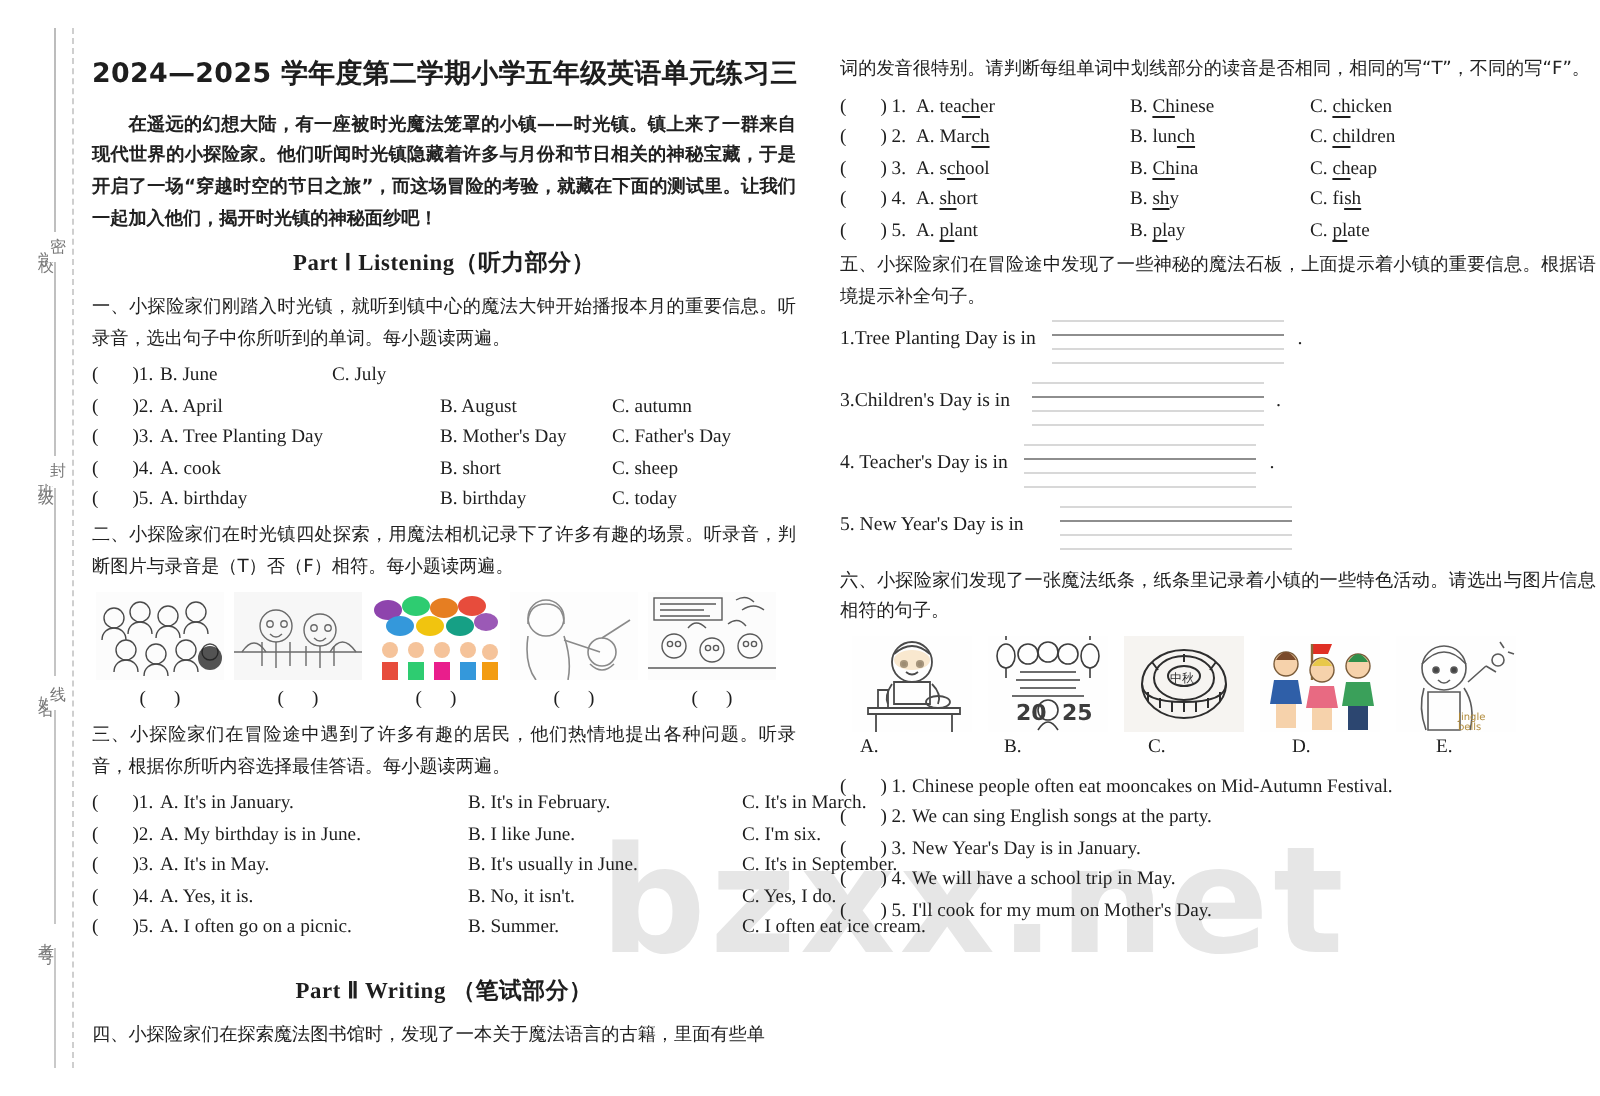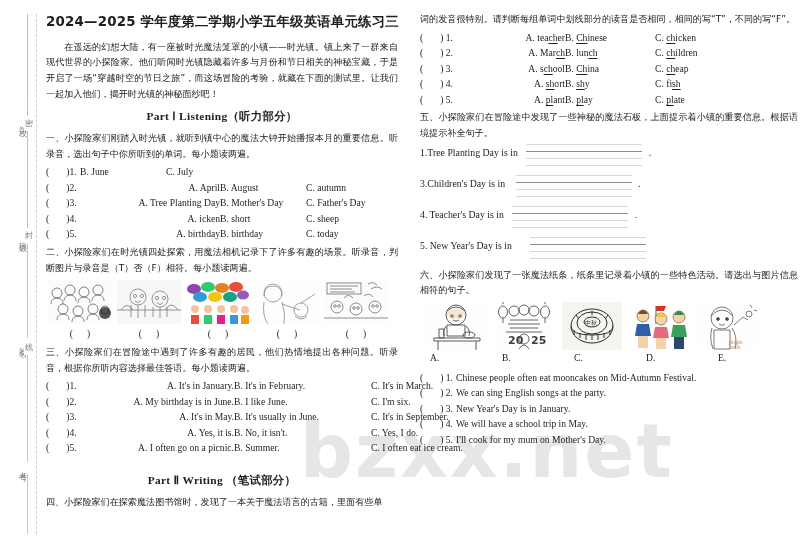--- a/index.html
+++ b/index.html
@@ -68,39 +68,40 @@
   }
   
   .col{
     position:absolute;top:0;
     font-size:9.2px;
     line-height:1.55;
     z-index:2;
   }
   .col-left{left:46px;width:352px;}
   .col-right{left:420px;width:378px;}
-  .pad{padding-top:12px;}
+  .pad{padding-top:28px;}
 
   .paper-title{
     text-align:center;
     font-weight:bold;
     font-size:13.4px;
     letter-spacing:0.2px;
     margin:0 0 7px 0;
     white-space:nowrap;
     font-family:"DejaVu Sans","Liberation Sans",sans-serif;
   }
   .intro{
     text-align:justify;
     text-indent:2em;
     font-size:9.1px;
     line-height:1.72;
     margin:0 0 6px 0;
     font-family:"DejaVu Sans", sans-serif;
     color:#212121;
+    font-weight:bold;
   }
   .part-head{
     text-align:center;
     font-weight:bold;
     font-size:11.4px;
     margin:6px 0 5px 0;
     letter-spacing:0.3px;
   }
   .sec-stem{
     text-align:justify;
@@ -114,21 +115,21 @@
   .q-row{
     display:flex;
     align-items:baseline;
     font-size:9.6px;
     line-height:1.62;
     white-space:nowrap;
     font-family:"Liberation Serif", serif;
   }
   .paren{display:inline-block;width:34px;flex:none;}
   .paren .lp{margin-right:17px;}
-  .optA{display:inline-block;flex:none;text-align:right;}
+  .optA{display:inline-block;flex:none;}
   .optB{display:inline-block;flex:none;}
   .optC{display:inline-block;flex:none;}
 
   
   .s1 .optA{width:140px;}
   .s1 .optB{width:86px;}
   
   .s3 .optA{width:154px;}
   .s3 .optB{width:137px;}
   
@@ -227,21 +228,21 @@
         <span class="optC">C. autumn</span>
       </div>
       <div class="q-row">
         <span class="paren"><span class="lp">(</span>)<span>3.</span></span>
         <span class="optA">A. Tree Planting Day</span>
         <span class="optB">B. Mother's Day</span>
         <span class="optC">C. Father's Day</span>
       </div>
       <div class="q-row">
         <span class="paren"><span class="lp">(</span>)<span>4.</span></span>
-        <span class="optA">A. icken</span>
+        <span class="optA">A. cook</span>
         <span class="optB">B. short</span>
         <span class="optC">C. sheep</span>
       </div>
       <div class="q-row">
         <span class="paren"><span class="lp">(</span>)<span>5.</span></span>
         <span class="optA">A. birthday</span>
         <span class="optB">B. birthday</span>
         <span class="optC">C. today</span>
       </div>
     </div>

